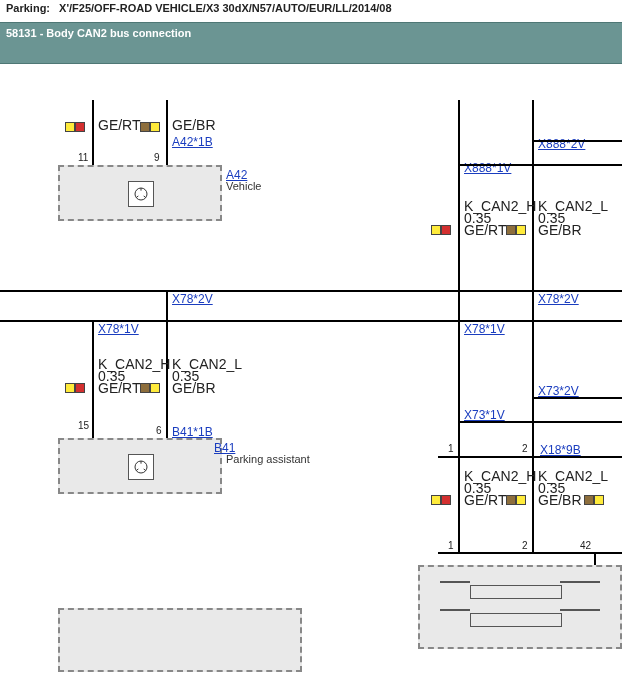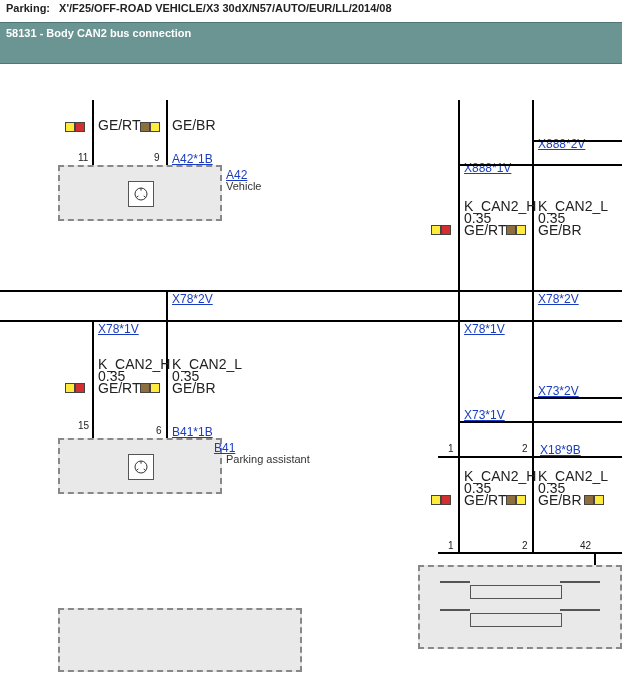--- a/index.html
+++ b/index.html
@@ -55,21 +55,21 @@
     </div>
   <div class="sig" style="left:98px;top:119px">GE/RT</div>
   <div class="flag ye-bn" style="left:140px;top:122px">
       <div></div>
       <div></div>
     </div>
   <div class="sig" style="left:172px;top:119px">GE/BR</div>
 
   <div class="pin" style="left:78px;top:152px">11</div>
   <div class="pin" style="left:154px;top:152px">9</div>
-  <a class="ref" style="left:172px;top:152px">A42*1B</a>
+  <a class="ref" style="left:172px;top:135px">A42*1B</a>
 
   <div class="conn" style="left:58px;top:165px;width:160px;height:52px">
     <div class="icon" style="left:68px;top:14px">
       <svg viewBox="0 0 24 24">
           <circle cx="12" cy="12" r="9" fill="none" stroke="#333" stroke-width="1.5"></circle>
           <path d="M12 3v4M5 17l3-2M19 17l-3-2" stroke="#333" stroke-width="1.5" fill="none"></path>
         </svg>
     </div>
   </div>
   <a class="ref" style="left:226px;top:168px">A42</a>

